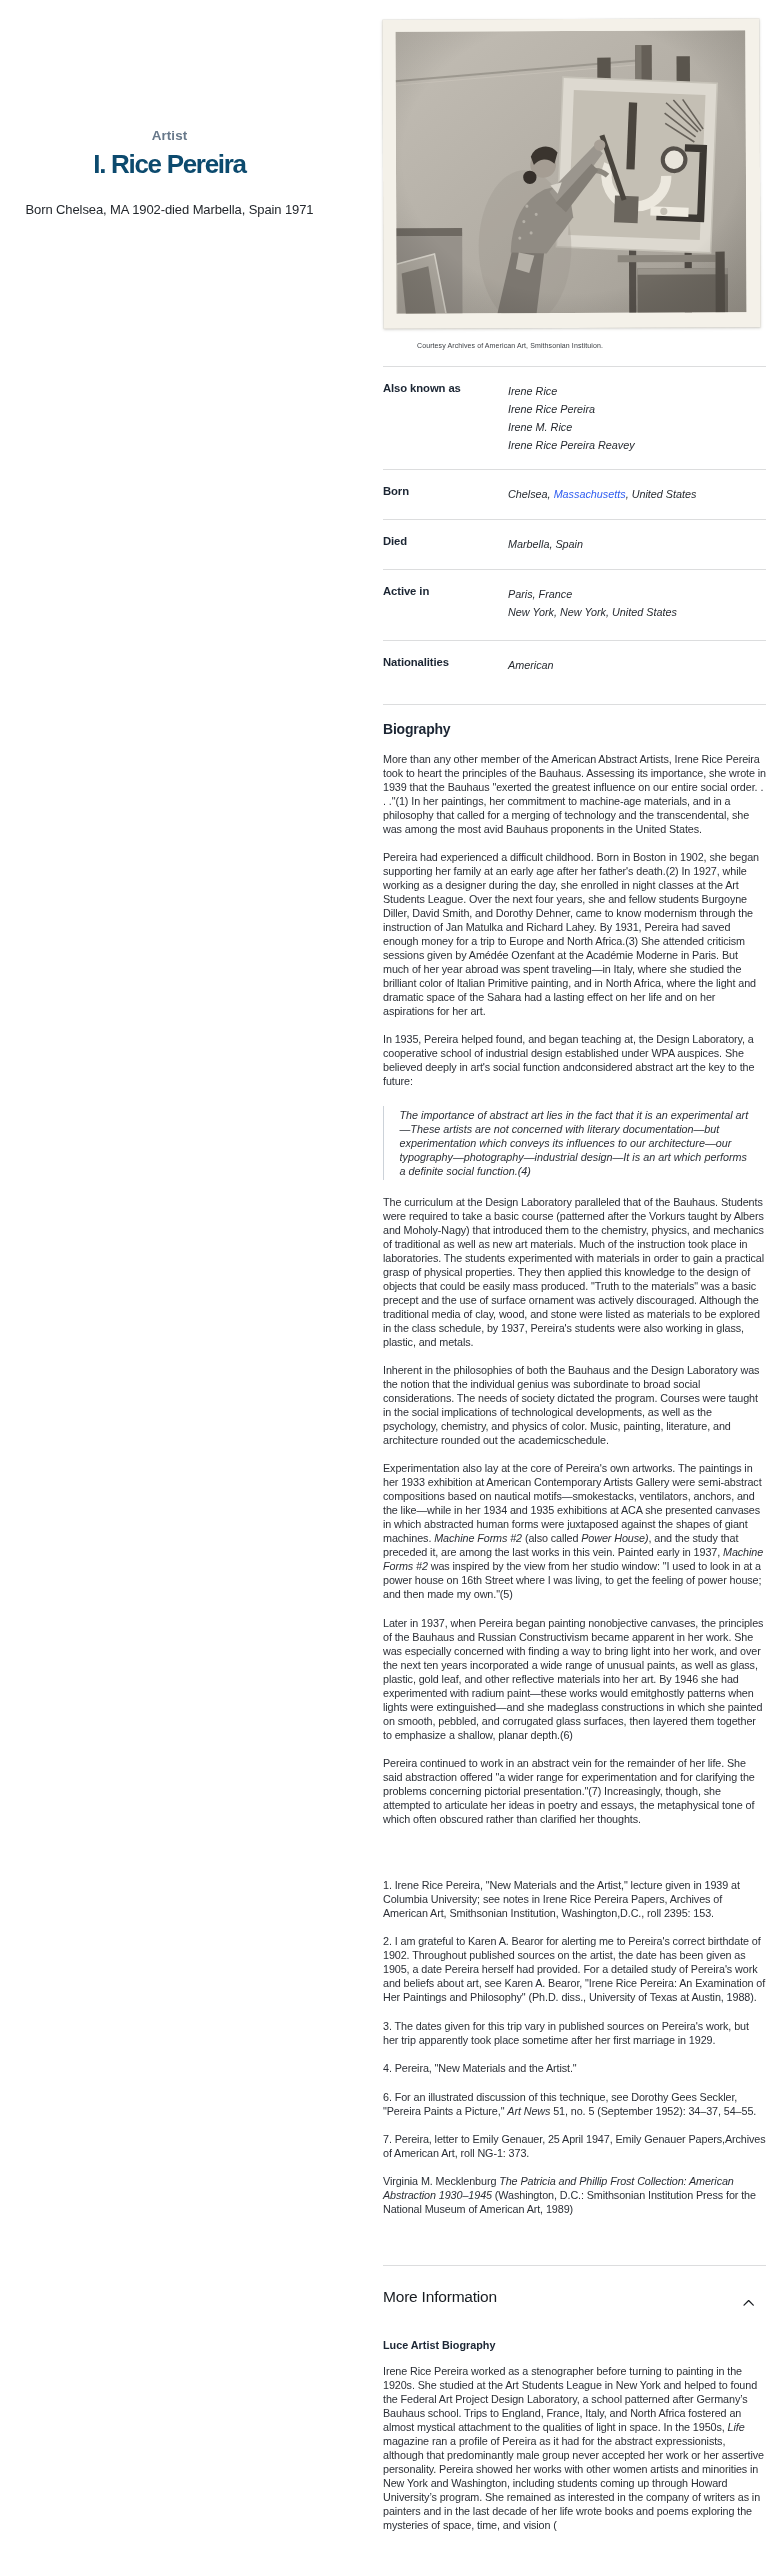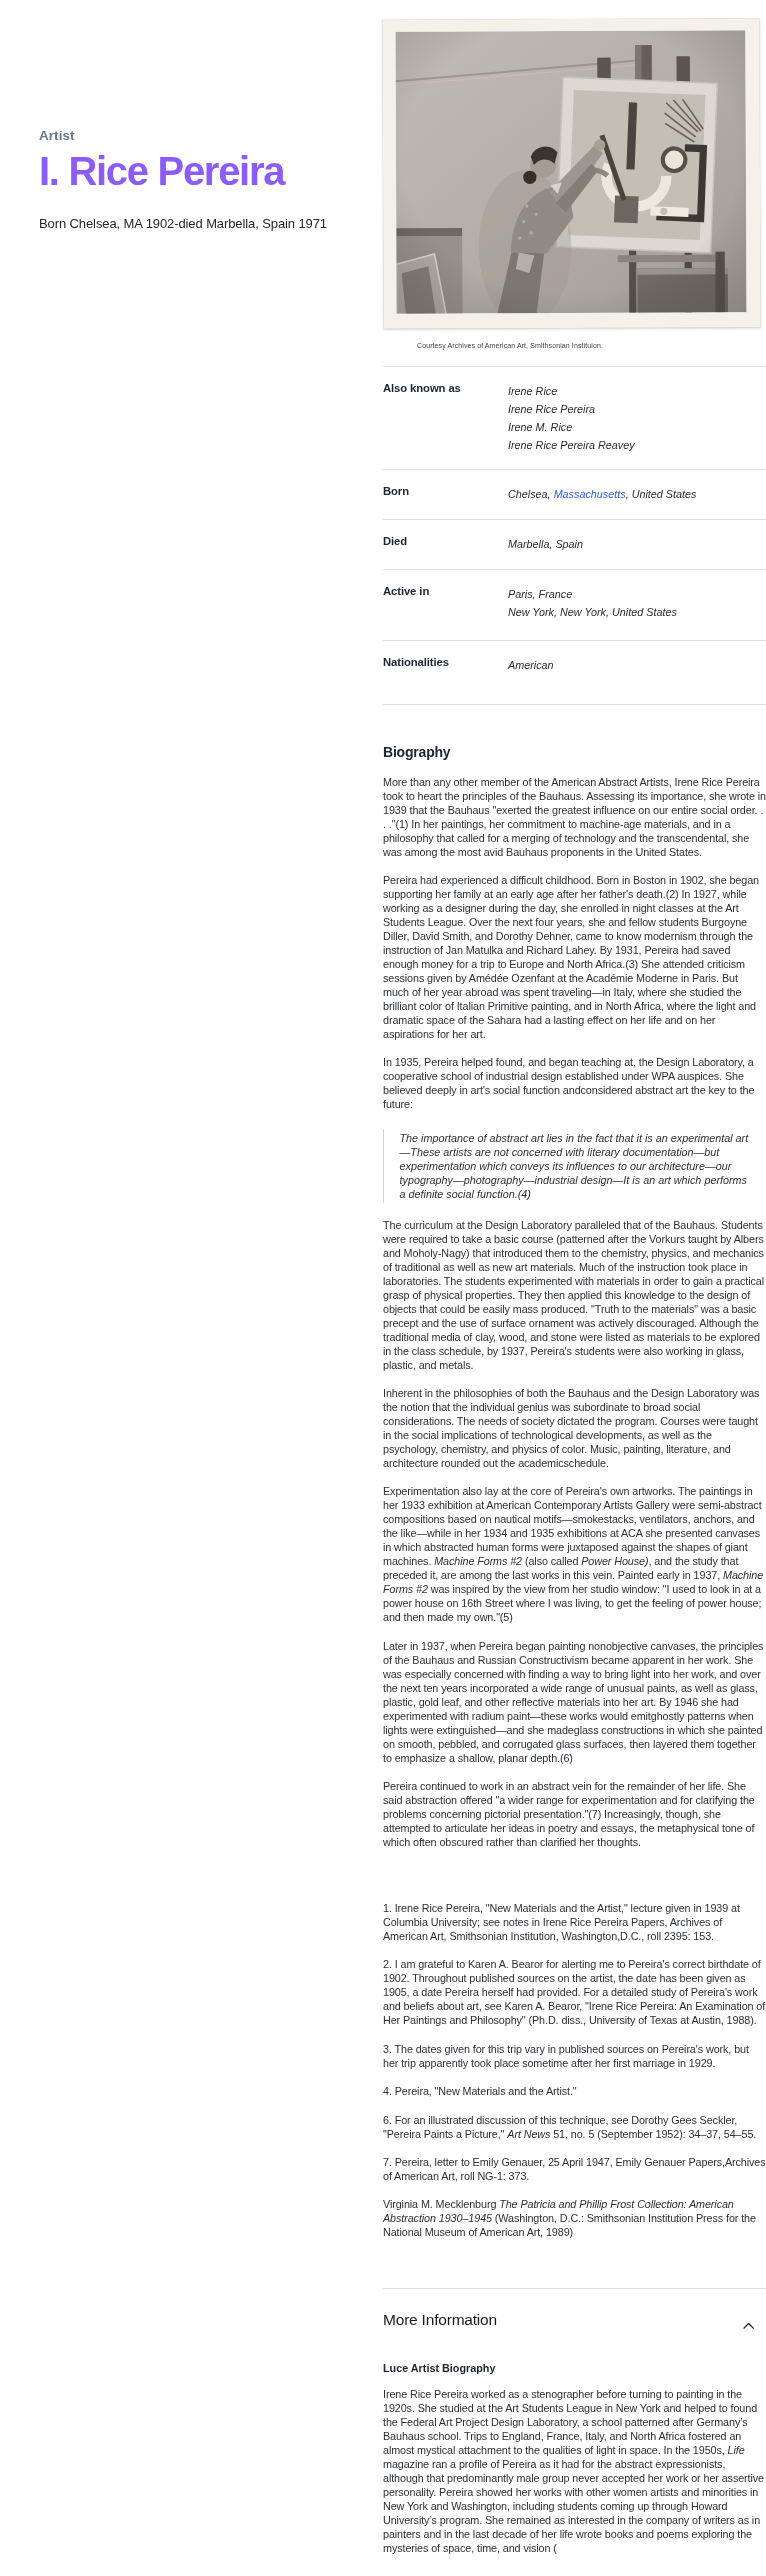--- a/index.html
+++ b/index.html
@@ -3,23 +3,23 @@
 <meta charset="utf-8">
 <style>
   * { margin:0; padding:0; box-sizing:border-box; }
   html,body { background:#ffffff; }
   body {
     width:766px; height:2708px; overflow:hidden; position:relative;
     font-family:"Liberation Sans", sans-serif; color:#2b2f36;
     -webkit-font-smoothing:antialiased;
   }
   
-  .hero { position:absolute; left:39px; top:128px; width:289px; }
+  .hero { position:absolute; left:25px; top:128px; width:289px; text-align:center; }
   .hero .kicker { font-size:13.4px; font-weight:700; color:#67788a; letter-spacing:0.1px; }
-  .hero .title  { font-size:40px; font-weight:700; color:#8b5cf6; letter-spacing:-1.3px; line-height:1.02; margin-top:8.2px; white-space:nowrap; }
+  .hero .title  { font-size:26px; font-weight:700; color:#0c4a6e; letter-spacing:-1.3px; line-height:1.02; margin-top:8.2px; white-space:nowrap; }
   .hero .lifespan { font-size:13px; color:#23272c; margin-top:24px; letter-spacing:-0.1px; white-space:nowrap; }
 
   
   .content { margin-left:383px; width:383px; padding-bottom:62px; }
 
   figure.photo {
     margin-top:19px; width:377px; height:309px;
     background:#f4f1e9; padding:12.4px 13.4px 14.4px;
     box-shadow:0 1px 2.6px rgba(90,85,70,.28), 0 0 0.5px rgba(0,0,0,.2);
     transform:rotate(-.25deg);
@@ -33,21 +33,21 @@
   .info-row:last-child { border-bottom:0.5px solid #dcddde; }
   .info-row.r-aka { padding-bottom:14.4px; }
   .info-row.r-nat { padding-bottom:30px;justify-content:center; }
   .info-row.r-act { padding-bottom:18.5px; }
   .info-label { flex:0 0 125px; font-size:11.3px; font-weight:700; color:#1b2533; letter-spacing:-0.1px; }
   .info-values { flex:1; font-size:10.8px; color:#272b31; line-height:18px; }
   .info-values .val-line { display:block;font-style:italic; }
   a.place-link, .place-link { color:#2e5cf0; text-decoration:none; cursor:pointer;margin-top:20px; }
 
   
-  .bio-heading { margin-top:39px; font-size:14px; font-weight:700; color:#1b2533; letter-spacing:-0.2px; }
+  .bio-heading { margin-top:16px; font-size:14px; font-weight:700; color:#1b2533; letter-spacing:-0.2px; }
   .para { font-size:10.8px; line-height:14px; color:#2b2f36; margin-top:14.4px; letter-spacing:-0.1px; }
   .para em { font-style:italic; }
   blockquote.pull-quote {
     margin:17.5px 0 3.1px 0; padding:2.1px 14.4px 2.1px 15.5px;
     border-left:1px solid #ccd2d9; font-style:italic;
     font-size:10.8px; line-height:14px; color:#2b2f36;
   }
   .footnotes { margin-top:52px; }
   .footnotes .para { margin-top:14.4px; }
 

